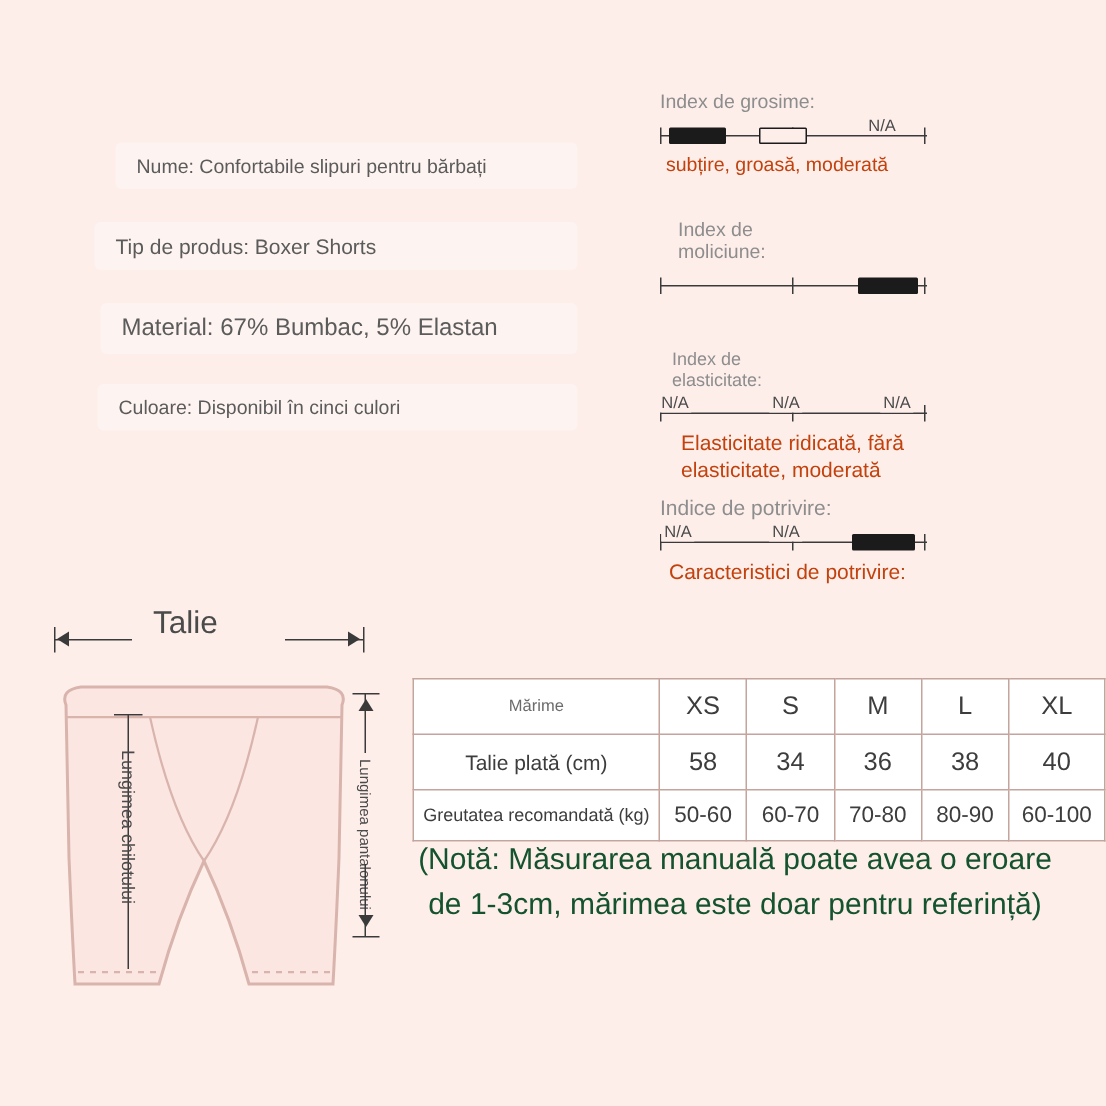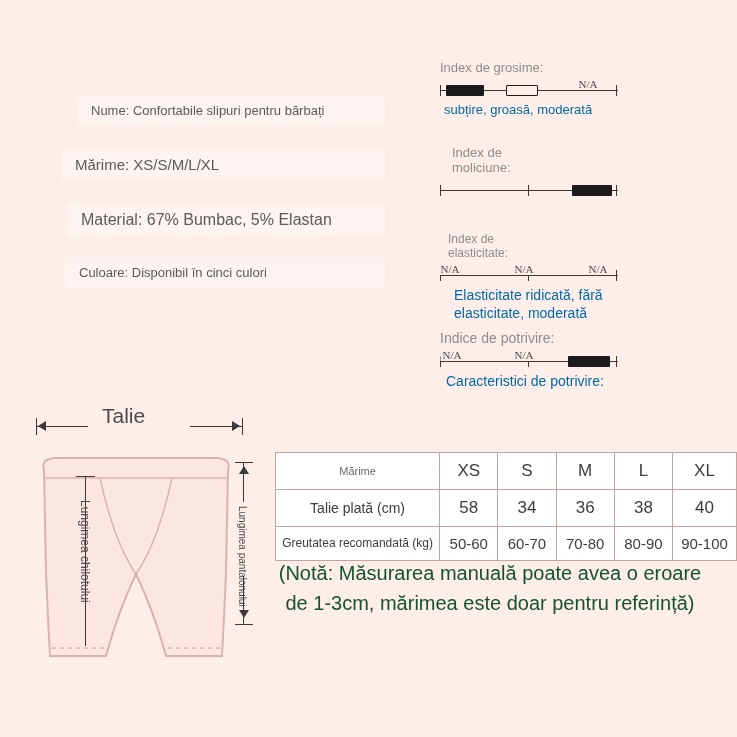--- a/index.html
+++ b/index.html
@@ -41,21 +41,21 @@
   .spec-row.s3 { font-size: 16px; margin-left: 12px; margin-bottom: 20px;}
   .spec-row.s4 { font-size: 13px; margin-left: 10px; }
 
   
   .idx-group { position: absolute; }
   .idx-title {
     color: #8d8d8d;
     white-space: pre-line;
   }
   .idx-caption {
-    color: #0369a1;
+    color: #c2410c;
     line-height: 1.25;
   }
   .scale {
     position: relative;
     height: 16px;
     margin: 7px 0 4px 0;
   }
   .scale .line {
     position: absolute;
     top: 8px;
@@ -101,21 +101,21 @@
 
   #g-thickness .idx-title { font-size: 13px; }
   #g-thickness .idx-caption { font-size: 13px; margin-left: 4px; }
   #g-softness  .idx-title { font-size: 13px; margin-left: 12px; }
   #g-softness  .idx-caption { font-size: 15px; }
   #g-elastic   .idx-title { font-size: 12px; margin-left: 8px; }
   #g-elastic   .idx-caption { font-size: 14px; margin-left: 14px; }
   #g-fit       .idx-title { font-size: 14px; }
   #g-fit       .idx-caption { font-size: 14px; margin-left: 6px; }
 
-  .scale-wide { width: 178px; font-family: Liberation Serif, serif; }
+  .scale-wide { width: 178px; }
 
   
   .illus {
     position: absolute;
     left: 18px;
     top: 404px;
     width: 260px;
     height: 290px;
   }
   .waist-label {
@@ -179,21 +179,21 @@
     text-align: center;
   }
 </style>
 </head>
 <body>
 
 <div class="page">
 
   <div class="spec-list">
     <div class="spec-row s0">Nume: Confortabile slipuri pentru bărbați</div>
-    <div class="spec-row s2">Mărime: XS/S/M/L/XL</div>
+    <div class="spec-row s1">Tip de produs: Boxer Shorts</div>
     <div class="spec-row s3">Material: 67% Bumbac, 5% Elastan</div>
     <div class="spec-row s4">Culoare: Disponibil în cinci culori</div>
   </div>
 
   <div class="idx-group" id="g-thickness">
     <div class="idx-title">Index de grosime:</div>
     <div class="scale scale-wide">
       <div class="line"></div>
       <div class="tick" style="left:0px;"></div>
       <div class="tick" style="left:88px;"></div>
@@ -298,20 +298,20 @@
       <td class="val">38</td>
       <td class="val">40</td>
     </tr>
     <tr>
       <td class="row-head two-line">Greutatea
 recomandată (kg)</td>
       <td class="val small">50-60</td>
       <td class="val small">60-70</td>
       <td class="val small">70-80</td>
       <td class="val small">80-90</td>
-      <td class="val small">90-100</td>
+      <td class="val small">60-100</td>
     </tr>
   </tbody>
     </table>
 
   <div class="note">(Notă: Măsurarea manuală poate avea o eroare de 1-3cm, mărimea este doar pentru referință)</div>
 
 </div>
 
 </body></html>

